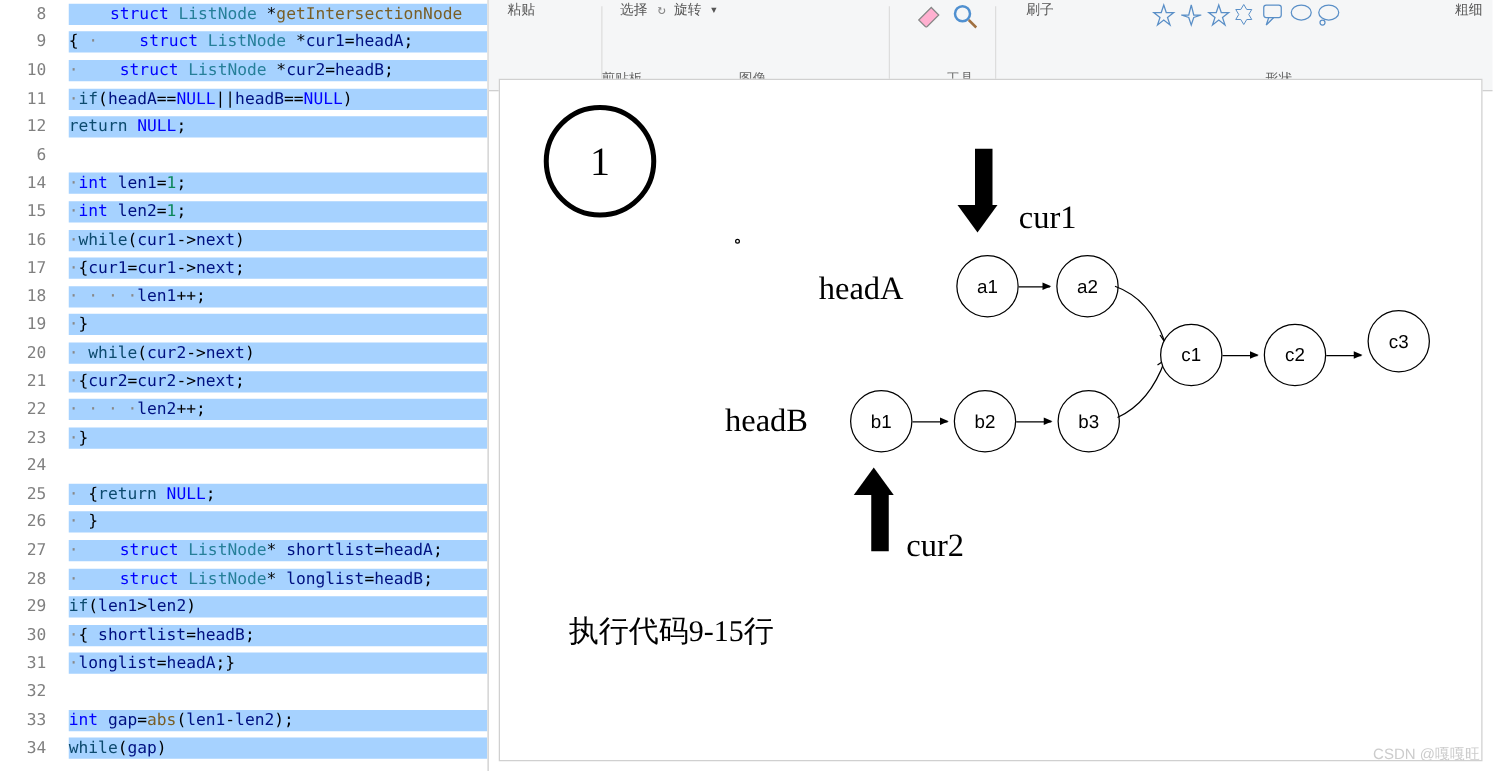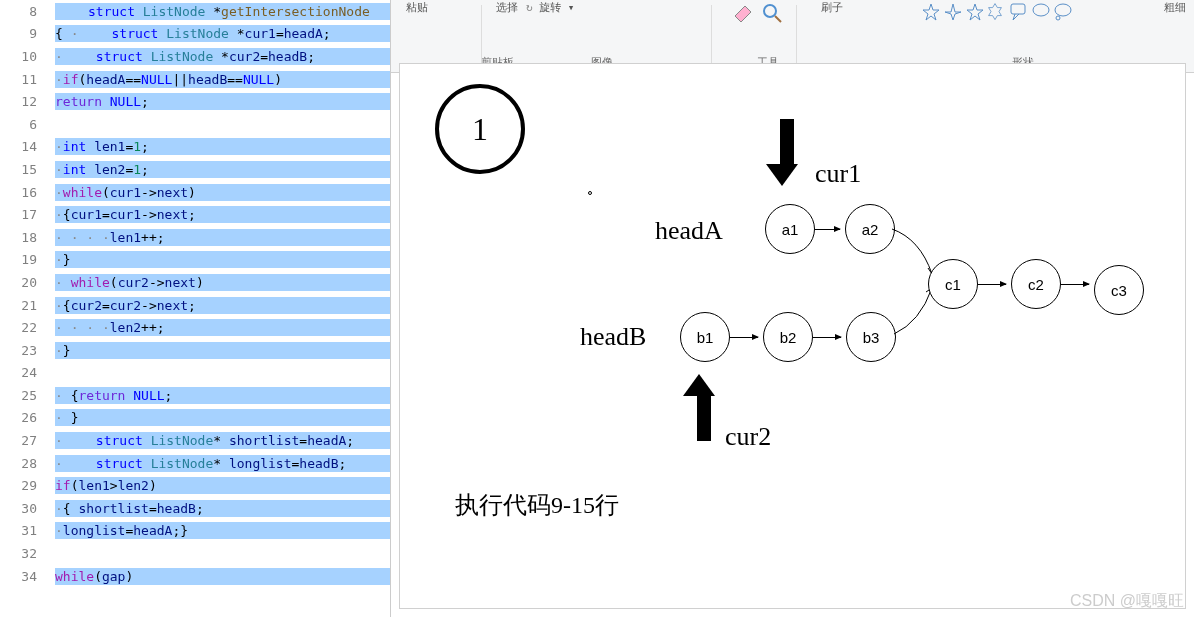--- a/index.html
+++ b/index.html
@@ -8,22 +8,22 @@
     .code-panel { position: absolute; left: 0; top: 0; width: 390px; height: 617px; background: #fff; overflow: hidden; }
     .code-line { display: flex; height: 22.6px; align-items: center; }
     .line-number { width: 55px; text-align: right; padding-right: 18px; color: #808080; font-size: 13px; user-select: none; }
     .code-content { flex: 1; background: #a6d2ff; white-space: pre; font-size: 13px; padding: 1px 0; }
     .code-content.no-bg { background: #fff; }
     
     .kw-struct { color: #0000ff; margin-left: 33px; }
     .kw-type { color: #267f99; }
     .kw-func { color: #795e26; }
     .kw-var { color: #001080; }
-    .kw-keyword { color: #a21caf; }
-    .kw-return { color: #6d28d9; }
+    .kw-keyword { color: #0c4a6e; }
+    .kw-return { color: #0c4a6e; }
     .kw-int { color: #0000ff; }
     .kw-null { color: #0000ff; }
     .kw-num { color: #098658; }
     .kw-dot { color: #888; }
     
     .right-panel { position: absolute; left: 390px; top: 0; width: 804px; height: 617px; background: #fff; border-left: 1px solid #ccc; }
     
     .ribbon { height: 73px; background: #f5f6f7; border-bottom: 1px solid #d0d0d0; display: flex; position: relative; }
     .ribbon-group { position: absolute; bottom: 2px; font-size: 11px; color: #666; text-align: center; }
     .star-icons { position: absolute; left: 530px; top: 2px; display: flex; gap: 2px; }
@@ -42,21 +42,21 @@
     .arrow-up-head { width: 0; height: 0; border-left: 16px solid transparent; border-right: 16px solid transparent; border-bottom: 22px solid #000; margin-left: -9px; }
     .arrow-up-shaft { width: 14px; height: 45px; background: #000; margin: 0 auto; }
     
     .label { position: absolute; font-family: 'Times New Roman', serif; font-size: 26px; }
     .node { position: absolute; width: 50px; height: 50px; border: 1px solid #000; border-radius: 50%; display: flex; align-items: center; justify-content: center; font-family: Arial, sans-serif; font-size: 15px; background: #fff; }
     
     .link-arrow { position: absolute; height: 1px; background: #000; }
     .link-arrow::after { content: ''; position: absolute; right: -1px; top: -3px; width: 0; height: 0; border-left: 7px solid #000; border-top: 3.5px solid transparent; border-bottom: 3.5px solid transparent; }
     
     .exec-text { position: absolute; font-family: 'SimSun', serif; font-size: 24px; }
-    .watermark { position: absolute; right: 10px; bottom: 5px; font-size: 16px; color: #ccc; font-family: Arial; }
+    .watermark { position: absolute; right: 10px; bottom: 5px; font-size: 12px; color: #ccc; font-family: Arial; }
     
     .ribbon-label-top { position: absolute; font-size: 11px; color: #555; }
   </style>
 </head>
 <body>
 
 <div class="code-panel">
   <div id="code-lines">
       <div class="code-line">
         <div class="line-number">8</div>
@@ -149,20 +149,24 @@
         <div class="line-number">30</div>
         <div class="code-content"><span class="kw-dot">·</span><span>{ </span><span class="kw-var">shortlist</span><span>=</span><span class="kw-var">headB</span><span>;</span></div>
       </div>
       <div class="code-line">
         <div class="line-number">31</div>
         <div class="code-content"><span class="kw-dot">·</span><span class="kw-var">longlist</span><span>=</span><span class="kw-var">headA</span><span>;}</span></div>
       </div>
       <div class="code-line">
         <div class="line-number">32</div>
         <div class="code-content no-bg"></div>
+      </div>
+      <div class="code-line">
+        <div class="line-number">33</div>
+        <div class="code-content"><span class="kw-int">int</span><span> </span><span class="kw-var">gap</span><span>=</span><span class="kw-func">abs</span><span>(</span><span class="kw-var">len1</span><span>-</span><span class="kw-var">len2</span><span>);</span></div>
       </div>
       <div class="code-line">
         <div class="line-number">34</div>
         <div class="code-content"><span class="kw-keyword">while</span><span>(</span><span class="kw-var">gap</span><span>)</span></div>
       </div>
     </div>
 </div>
 
 <div class="right-panel">
   <div class="ribbon">
@@ -248,21 +252,21 @@
       </svg>
     <svg style="position:absolute;left:492px;top:218px;width:48px;height:58px;">
         <path d="M2 52 Q28 40 40 6" fill="none" stroke="#000" stroke-width="1"></path>
         <path d="M40 6 L34 10 M40 6 L42 14" stroke="#000" fill="none"></path>
       </svg>
 
     <div class="node" style="left:528px;top:195px;">c1</div>
     <div class="link-arrow" style="left:578px;top:220px;width:28px;"></div>
     <div class="node" style="left:611px;top:195px;">c2</div>
     <div class="link-arrow" style="left:661px;top:220px;width:28px;"></div>
-    <div class="node" style="left:694px;top:201px;">c3</div>
+    <div class="node" style="left:694px;top:184px;">c3</div>
 
     <div class="arrow-up">
       <div class="arrow-up-head"></div>
       <div class="arrow-up-shaft"></div>
     </div>
     <div class="label" style="left:325px;top:358px;">cur2</div>
 
     <div class="exec-text" style="left:55px;top:425px;">执行代码9-15行</div>
   </div>
 </div>

